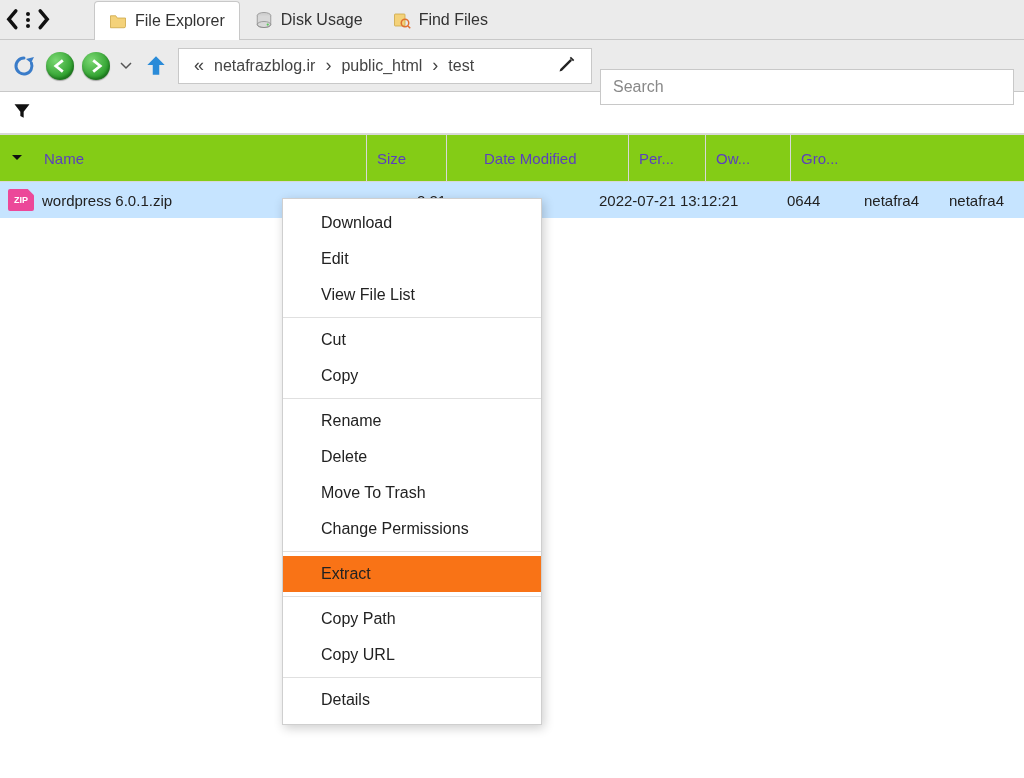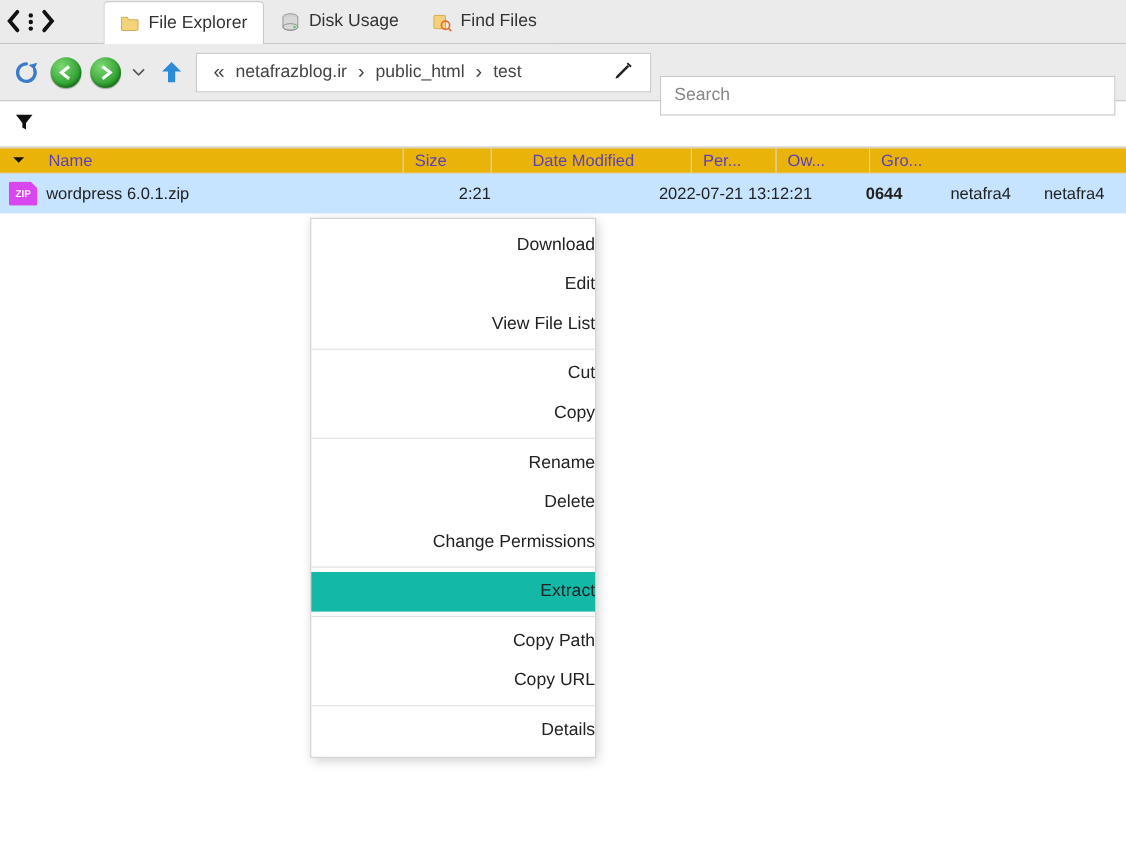--- a/index.html
+++ b/index.html
@@ -141,22 +141,22 @@
       display:flex; align-items:center; height:42px;
       border-bottom:1px solid #d8d8d8; padding:0 12px; gap:10px;
     }
     .funnel-icon svg { width:20px; height:20px; }
     .filter-bar input {
       border:none; outline:none; font-size:17px; color:#888; flex:1;
     }
 
     
     .table-head {
-      display:flex; align-items:center; height:24px;
-      background:#eab308;
+      display:flex; align-items:center; height:48px;
+      background:#84cc16;
       border-top:1px solid #d8d8d8;
       border-bottom:1px solid #d8d8d8;
       font-size:15px;
       color:#5b3fbf;
     }
     .sort-caret {
       width:34px; display:flex; align-items:center; justify-content:center;
       height:100%; cursor:pointer;
     }
     .sort-caret svg { width:12px; height:8px; }
@@ -180,27 +180,27 @@
       display:flex; align-items:center; height:36px;
       background:#c6e4ff;
       font-size:15px;
       color:#222;
     }
     .td { padding:0 10px; overflow:hidden; text-overflow:ellipsis; white-space:nowrap; }
     .td.name-cell { width:327px; display:flex; align-items:center; gap:8px; padding-left: 8px;}
     .td.size-cell { width:80px; }
     .td.modified-cell { width:182px; }
     .td.changed-cell { width:188px; }
-    .td.perm-cell { width:77px;font-weight:bold; }
+    .td.perm-cell { width:77px; }
     .td.owner-cell { width:85px; }
     .td.group-cell { width:85px; }
 
     .zip-icon {
       width:26px; height:22px; position:relative;
-      background:#d946ef;
+      background:#ec4899;
       border-radius:2px;
       display:flex; align-items:center; justify-content:center;
       color:#fff; font-size:9px; font-weight:bold;
       clip-path: polygon(0 0, 76% 0, 100% 28%, 100% 100%, 0 100%);
     }
 
     
     .context-menu {
       position:absolute;
       top:198px; left:282px;
@@ -209,24 +209,23 @@
       border:1px solid #cfcfcf;
       box-shadow: 2px 3px 10px rgba(0,0,0,0.2);
       padding: 6px 0;
       z-index:100;
       font-size:16px;
     }
     .menu-item {
       padding: 9px 0 9px 38px;
       color:#222;
       cursor:pointer;
-      text-align:right;
     }
     .menu-item.highlighted {
-      background:#14b8a6;
+      background:#f97316;
     }
     .menu-sep {
       height:1px; background:#e0e0e0; margin:4px 0;
     }
   </style>
 </head>
 <body>
 
 <div class="tab-bar">
   <div class="history-btns">
@@ -375,20 +374,21 @@
 <div class="context-menu">
   <div class="menu-item">Download</div>
   <div class="menu-item">Edit</div>
   <div class="menu-item">View File List</div>
   <div class="menu-sep"></div>
   <div class="menu-item">Cut</div>
   <div class="menu-item">Copy</div>
   <div class="menu-sep"></div>
   <div class="menu-item">Rename</div>
   <div class="menu-item">Delete</div>
+  <div class="menu-item">Move To Trash</div>
   <div class="menu-item">Change Permissions</div>
   <div class="menu-sep"></div>
   <div class="menu-item highlighted">Extract</div>
   <div class="menu-sep"></div>
   <div class="menu-item">Copy Path</div>
   <div class="menu-item">Copy URL</div>
   <div class="menu-sep"></div>
   <div class="menu-item">Details</div>
 </div>
 

